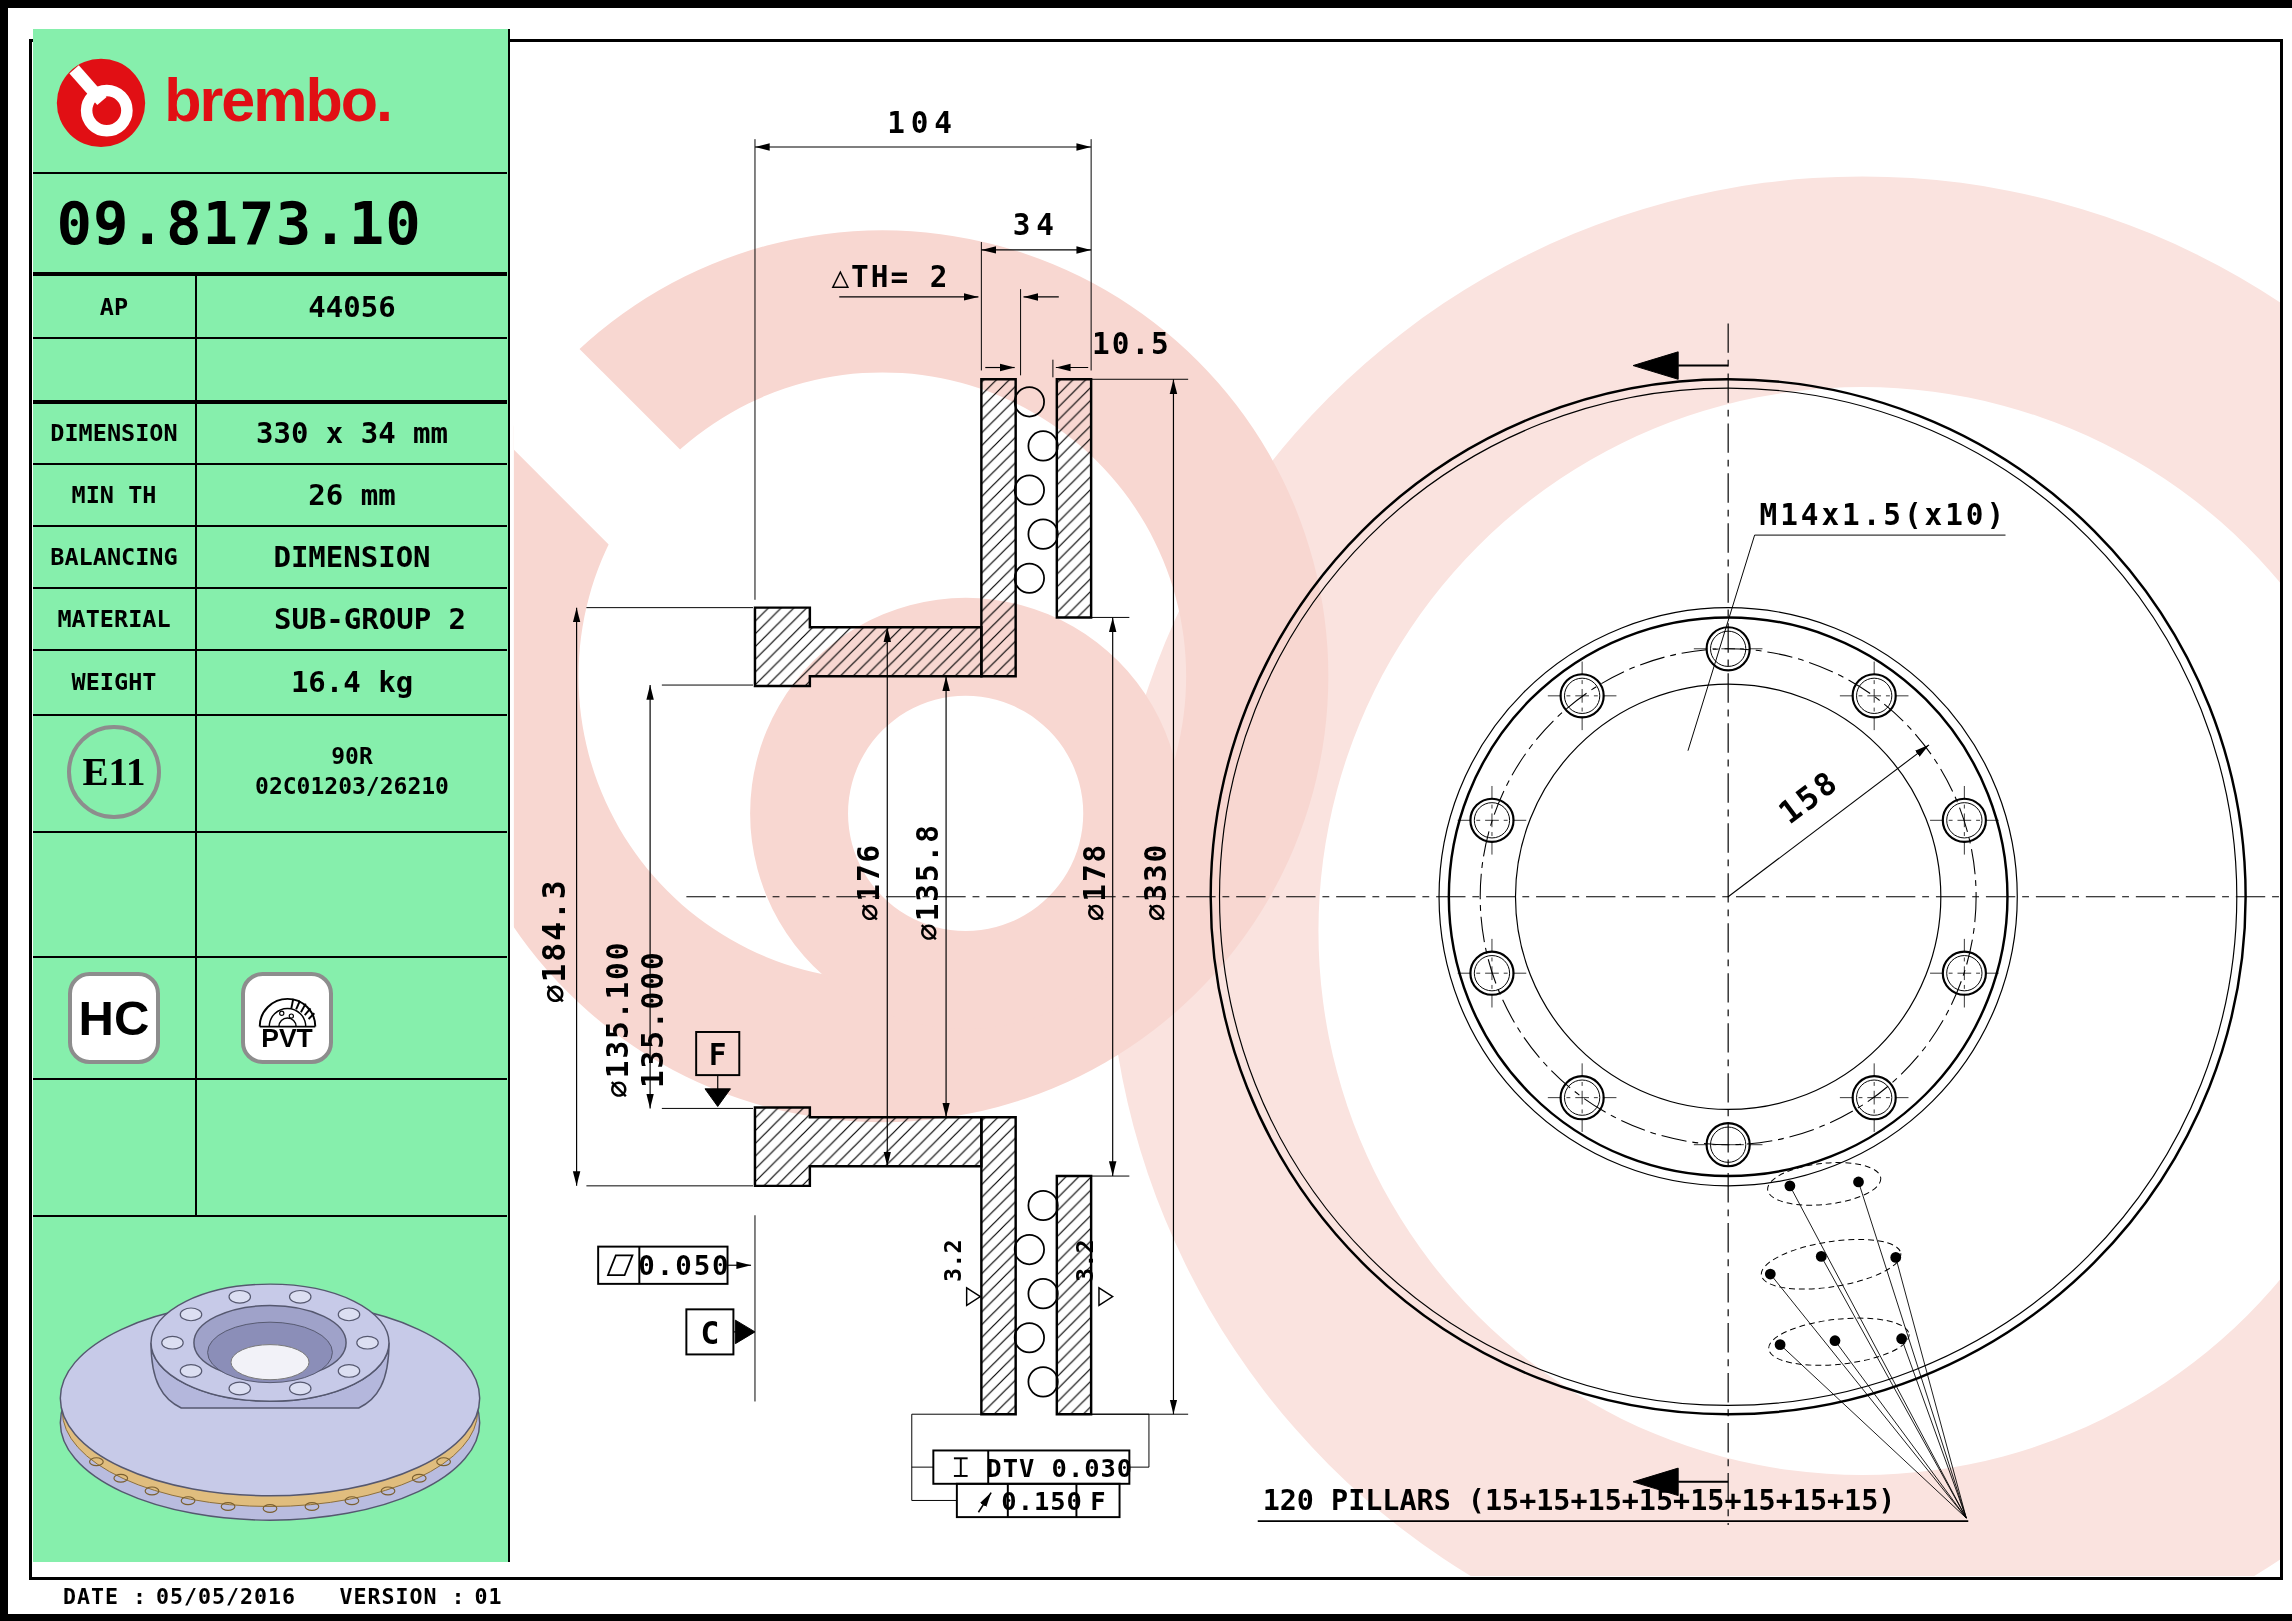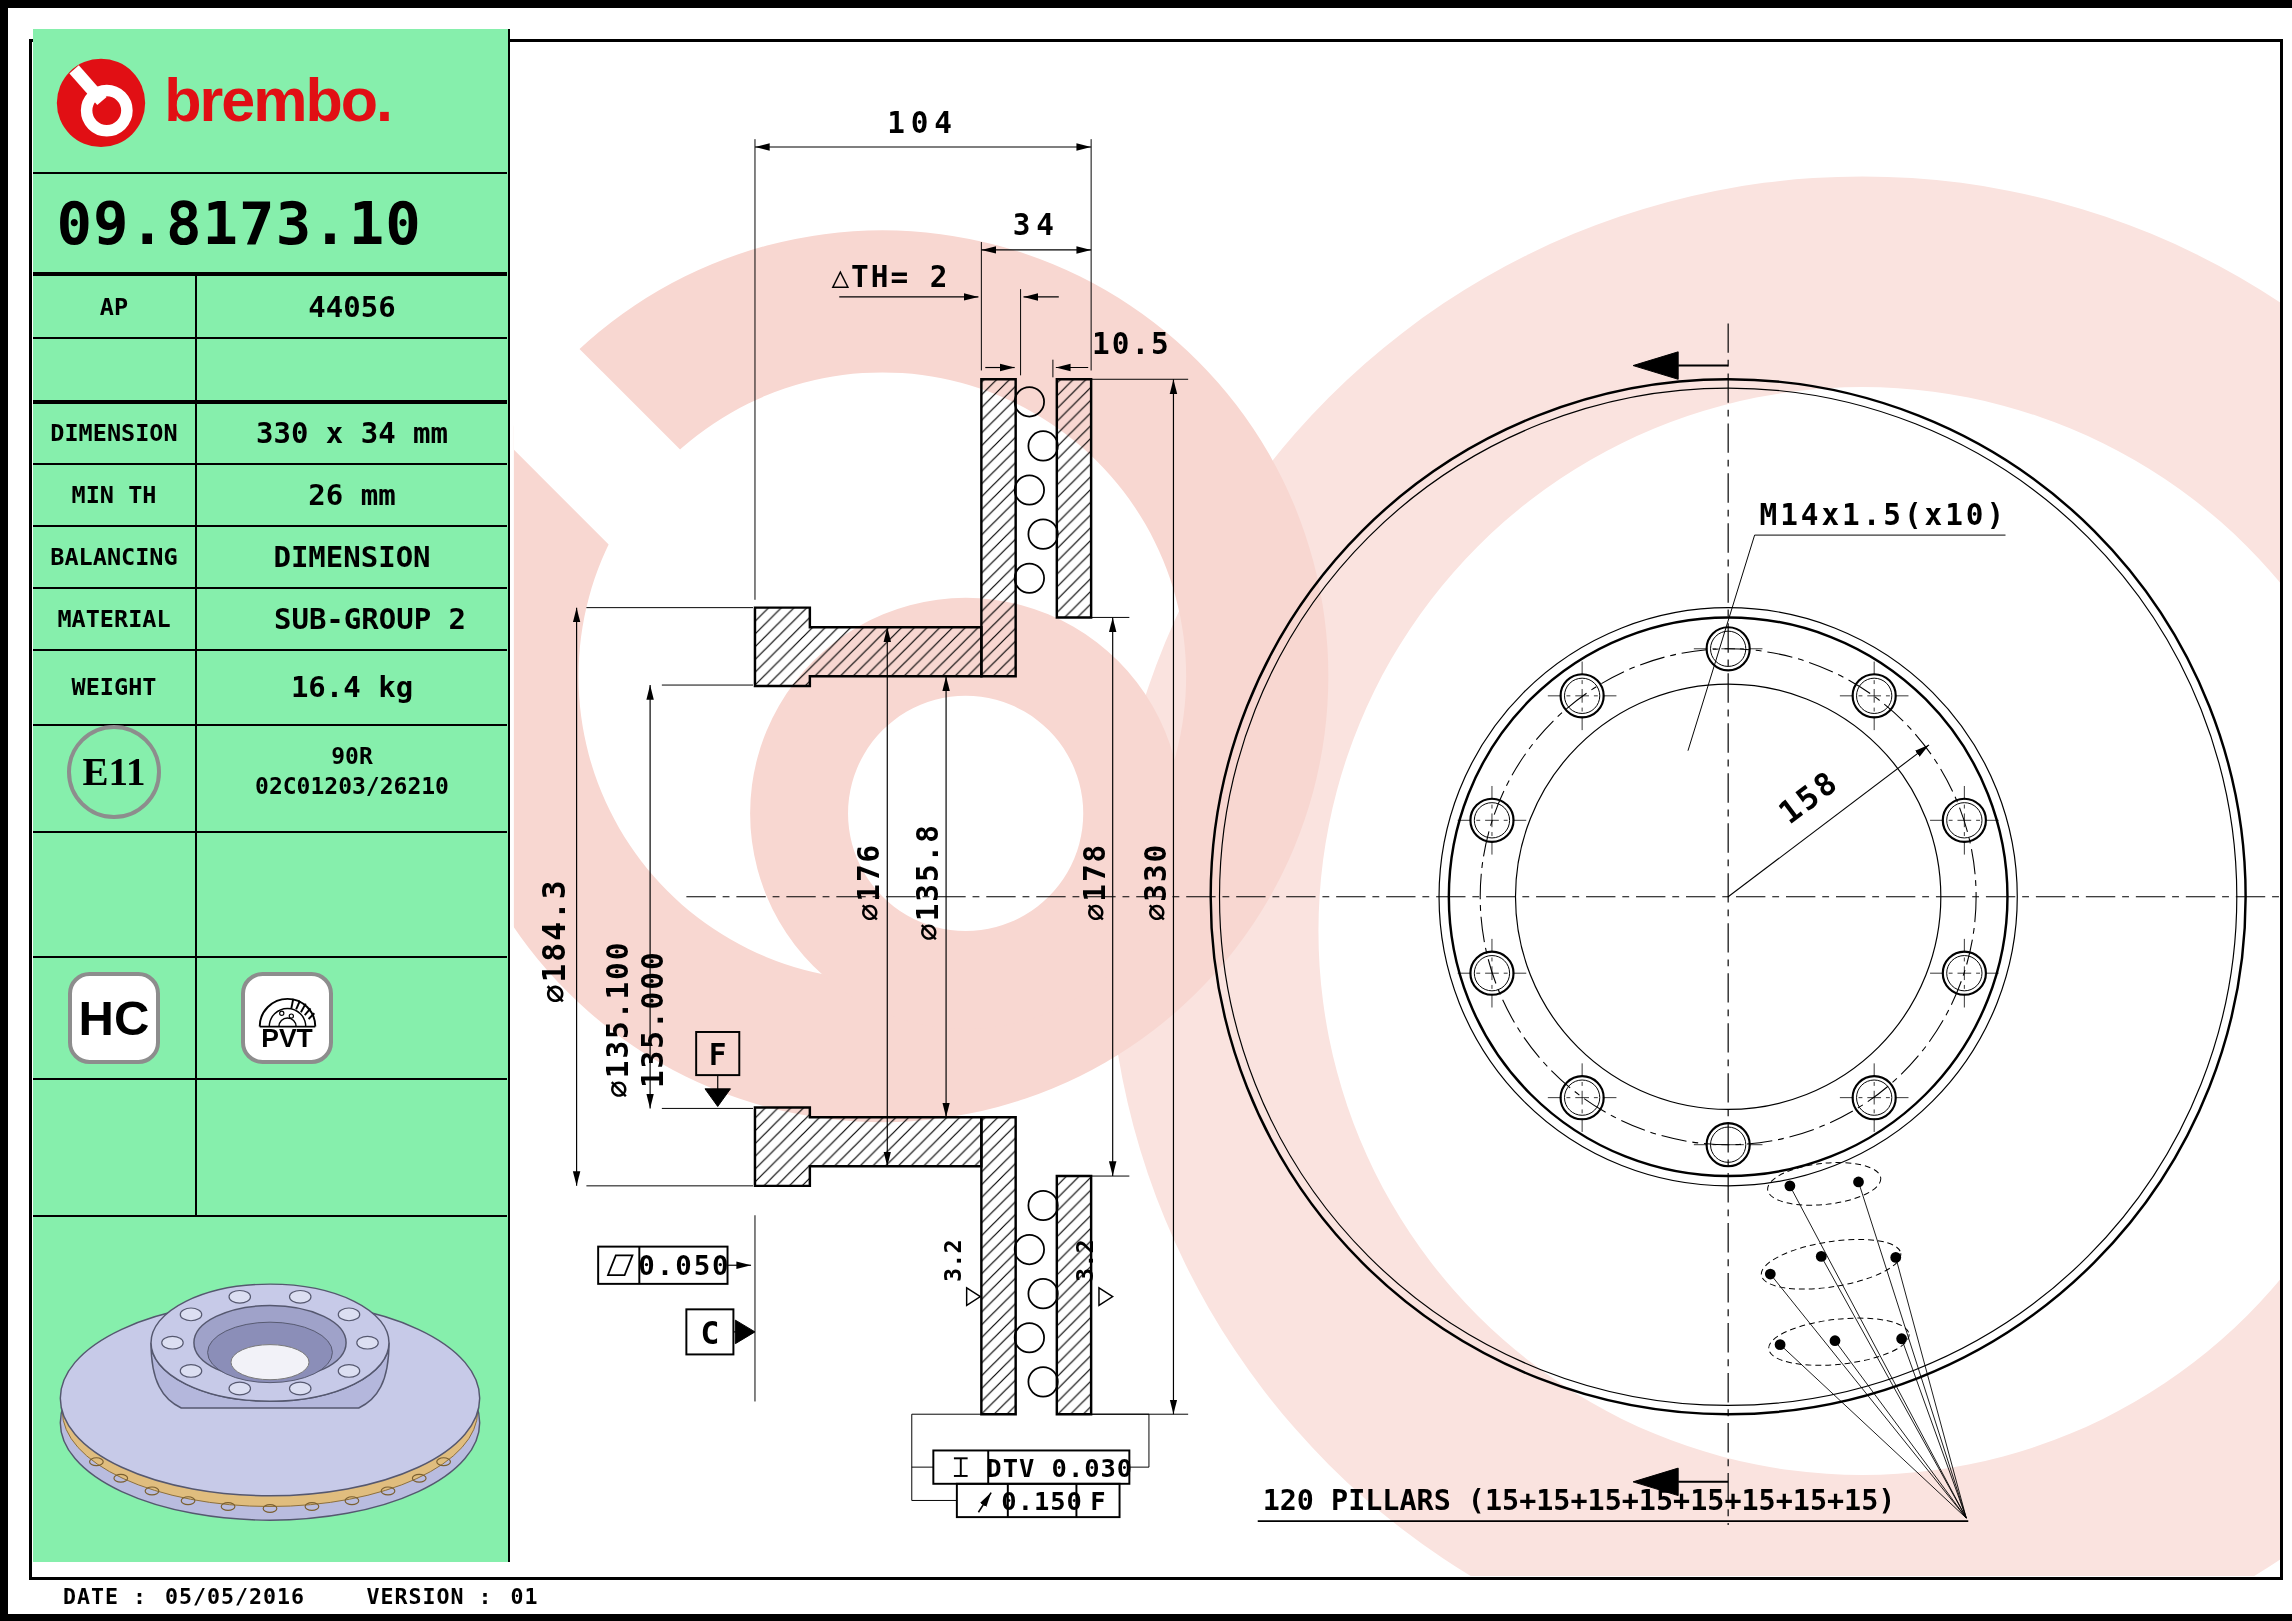--- a/index.html
+++ b/index.html
@@ -12,21 +12,21 @@
   .lab{width:164px;border-right:2px solid #000;box-sizing:border-box;display:flex;align-items:center;justify-content:center;font-weight:700;font-size:23.5px;}
   .val{flex:1;display:flex;align-items:center;justify-content:center;font-weight:700;font-size:29px;}
   .logo-cell{position:absolute;left:0;top:0;width:474px;height:145px;border-bottom:2.9px solid #000;box-sizing:border-box;display:flex;align-items:center;padding-left:19.6px;gap:15.7px;}
   .wordmark{font-family:"Liberation Sans","DejaVu Sans",sans-serif;font-weight:900;font-size:61px;letter-spacing:-2px;line-height:1;}
   .pn-cell{position:absolute;left:0;top:145px;width:474px;height:102px;border-bottom:4.9px solid #000;box-sizing:border-box;display:flex;align-items:center;padding-left:23.5px;font-weight:700;font-size:59px;letter-spacing:1px;}
   .e11-circle{width:86px;height:86px;border:4.9px solid #8d8d8d;border-radius:50%;display:flex;align-items:center;justify-content:center;font-family:"Liberation Serif","DejaVu Serif",serif;font-weight:700;font-size:39px;}
   .sq-icon{width:92px;height:92px;border:4.9px solid #8d8d8d;border-radius:21.6px;box-sizing:border-box;display:flex;flex-direction:column;align-items:center;justify-content:center;background:#fff;}
   .hc-txt{font-family:"Liberation Sans","DejaVu Sans",sans-serif;font-weight:900;font-size:49px;line-height:1;}
   .pvt-txt{font-family:"Liberation Sans","DejaVu Sans",sans-serif;font-weight:900;font-size:26.5px;line-height:1;margin-top:-3.9px;}
   .homo-val{display:flex;flex-direction:column;align-items:center;justify-content:center;font-weight:700;font-size:23px;line-height:1.3;}
-  .footer{position:absolute;left:63px;top:1584px;font-weight:700;font-size:21.6px;letter-spacing:1px;display:flex;gap:18px;white-space:nowrap;}
+  .footer{position:absolute;left:63px;top:1584px;font-weight:700;font-size:21.6px;letter-spacing:1px;display:flex;gap:9px;white-space:nowrap;}
   .footer span{display:inline-block;}
   .gap{width:25.5px;}
 </style>
 </head>
 <body>
 
 <svg id="drawsvg" width="2293" height="1621" viewBox="0 0 2339 1654">
   <defs>
     <pattern id="h" width="13" height="13" patternUnits="userSpaceOnUse">
       <path d="M-1,1 l2,-2 M0,13 L13,0 M12,14 l2,-2" stroke="#000" stroke-width="1.2"></path>
@@ -302,21 +302,21 @@
     <div class="val">26 mm</div>
   </div>
   <div class="srow" style="top:498px;height:62px;">
     <div class="lab">BALANCING</div>
     <div class="val">DIMENSION</div>
   </div>
   <div class="srow" style="top:560px;height:62px;gap:36px;">
     <div class="lab">MATERIAL</div>
     <div class="val">SUB-GROUP 2</div>
   </div>
-  <div class="srow" style="top:621px;height:76px;">
+  <div class="srow" style="top:621px;height:66px;">
     <div class="lab">WEIGHT</div>
     <div class="val">16.4 kg</div>
   </div>
 
   <div class="srow" style="top:683px;height:121px;">
     <div class="lab">
       <div class="e11-circle">E11</div>
     </div>
     <div class="val">
       <div class="homo-val">

